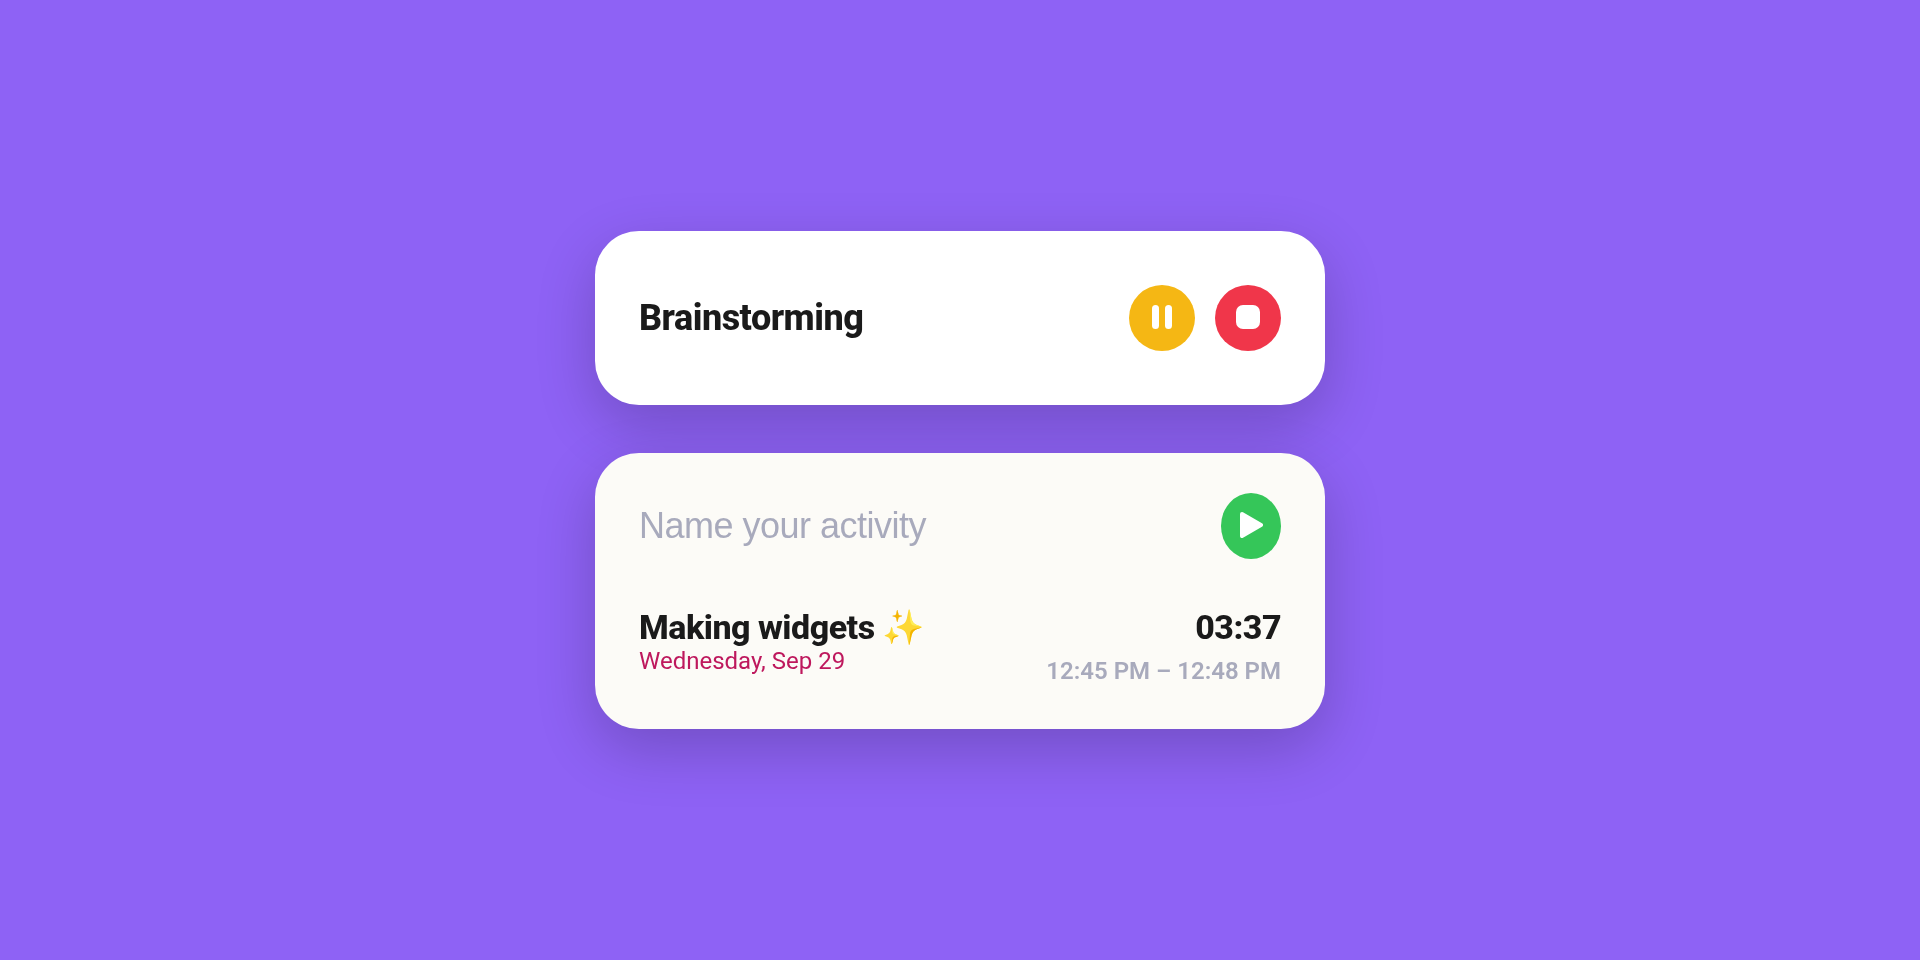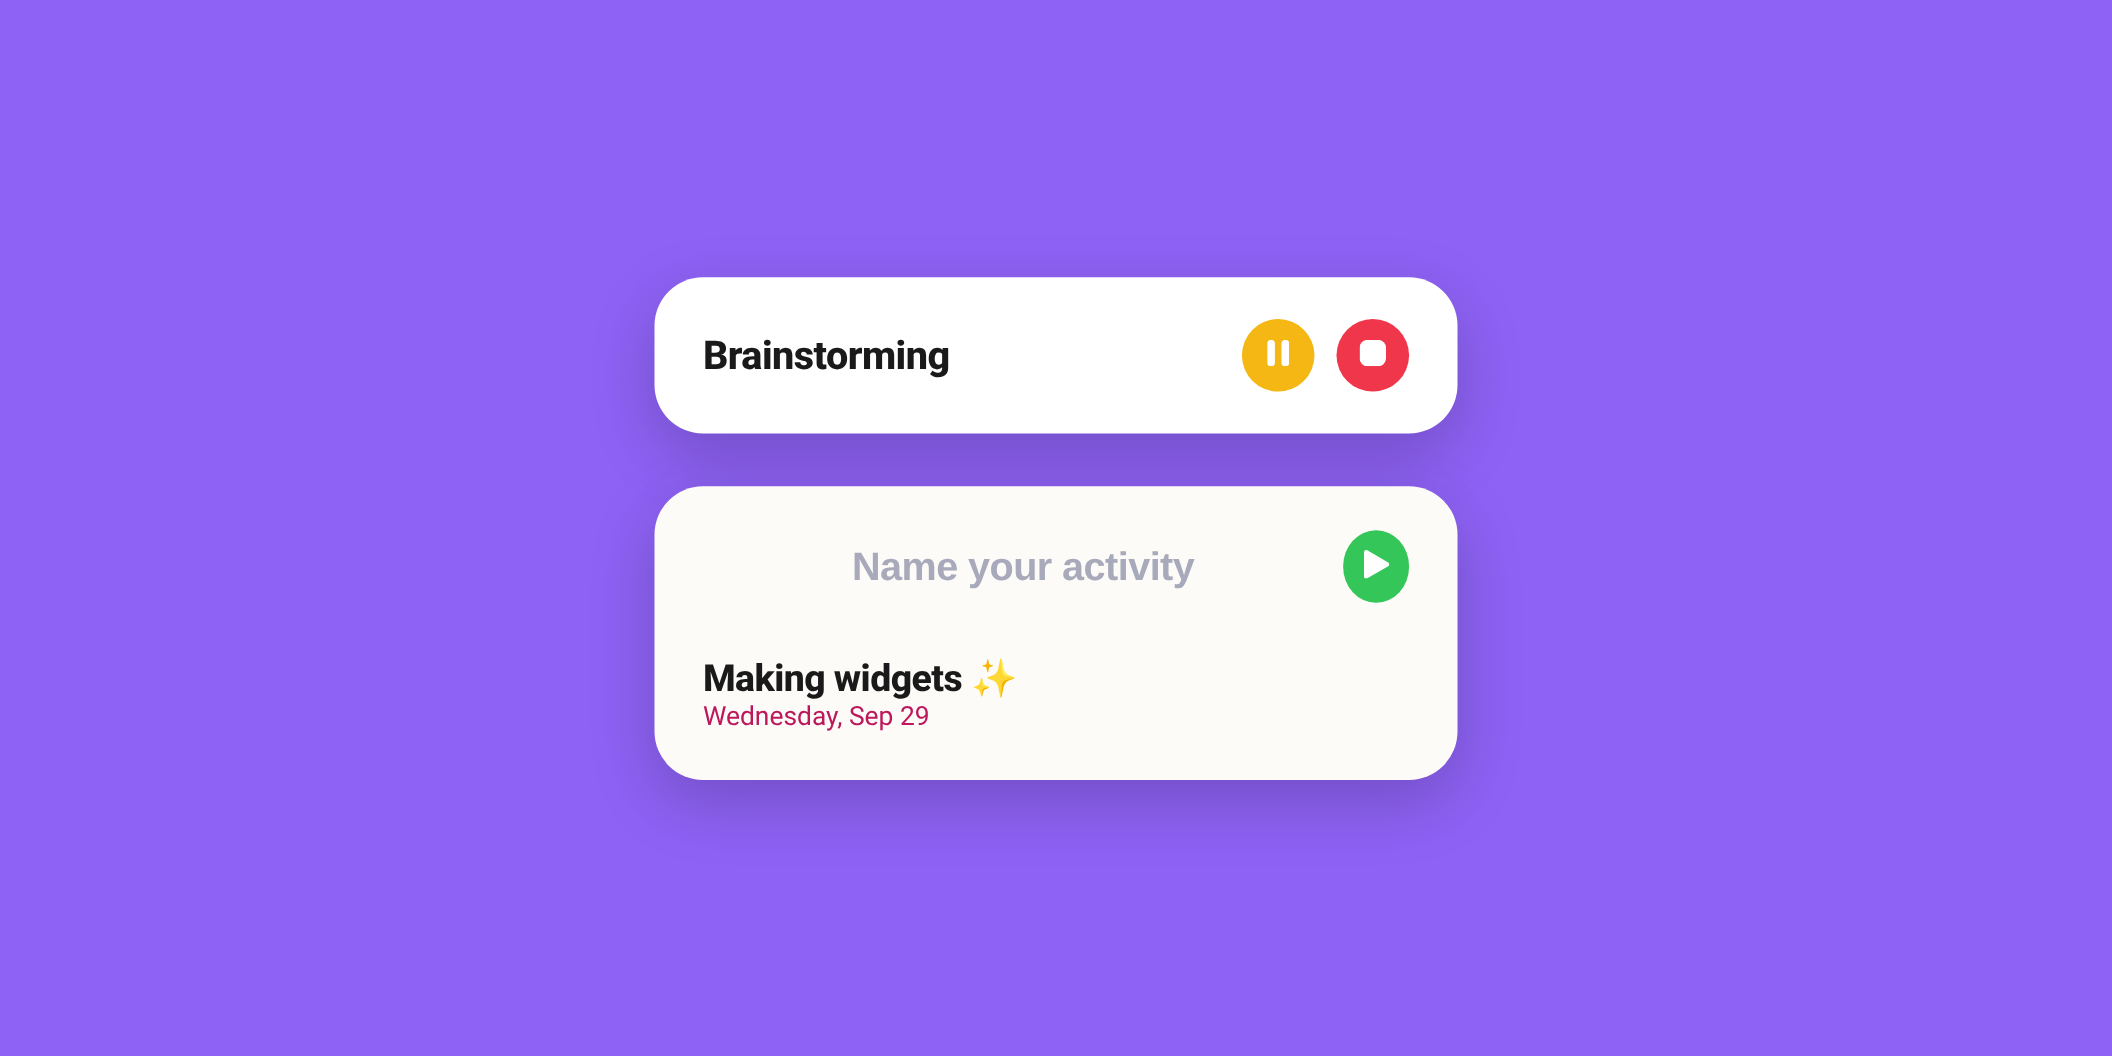--- a/index.html
+++ b/index.html
@@ -24,21 +24,21 @@
       background: #ffffff;
       border-radius: 44px;
       width: 730px;
       box-shadow: 0 20px 60px rgba(0, 0, 0, 0.2);
     }
     
     .card-top {
       display: flex;
       align-items: center;
       justify-content: space-between;
-      padding: 38px 44px;
+      padding: 54px 44px;
     }
     
     .title {
       font-size: 36px;
       font-weight: 800;
       color: #1a1a1a;
       letter-spacing: -0.5px;
     }
     
     .controls {
@@ -77,28 +77,27 @@
     
     .input-row {
       display: flex;
       align-items: center;
       justify-content: space-between;
       margin-bottom: 48px;
     }
     
     .activity-input {
       font-size: 36px;
-      font-weight: 700;
+      font-weight: 400;
       color: #a8aabc;
       border: none;
       background: transparent;
       outline: none;
       width: 100%;
       letter-spacing: -0.5px;
-      text-align: center;
     }
     
     .activity-input::placeholder {
       color: #a8aabc;
     }
     
     .entry-row {
       display: flex;
       align-items: flex-start;
       justify-content: space-between;
@@ -175,14 +174,18 @@
           <path d="M 3 2 L 22 13 L 3 24 Z" fill="#ffffff" stroke="#ffffff" stroke-width="4" stroke-linejoin="round"></path>
         </svg>
       </span>
     </button>
   </div>
   <div class="entry-row">
     <div class="entry-left">
       <div class="entry-title">Making widgets ✨</div>
       <div class="entry-date">Wednesday, Sep 29</div>
     </div>
+    <div class="entry-right">
+      <div class="entry-duration">03:37</div>
+      <div class="entry-time">12:45 PM – 12:48 PM</div>
+    </div>
   </div>
 </div>
 
 </body></html>

